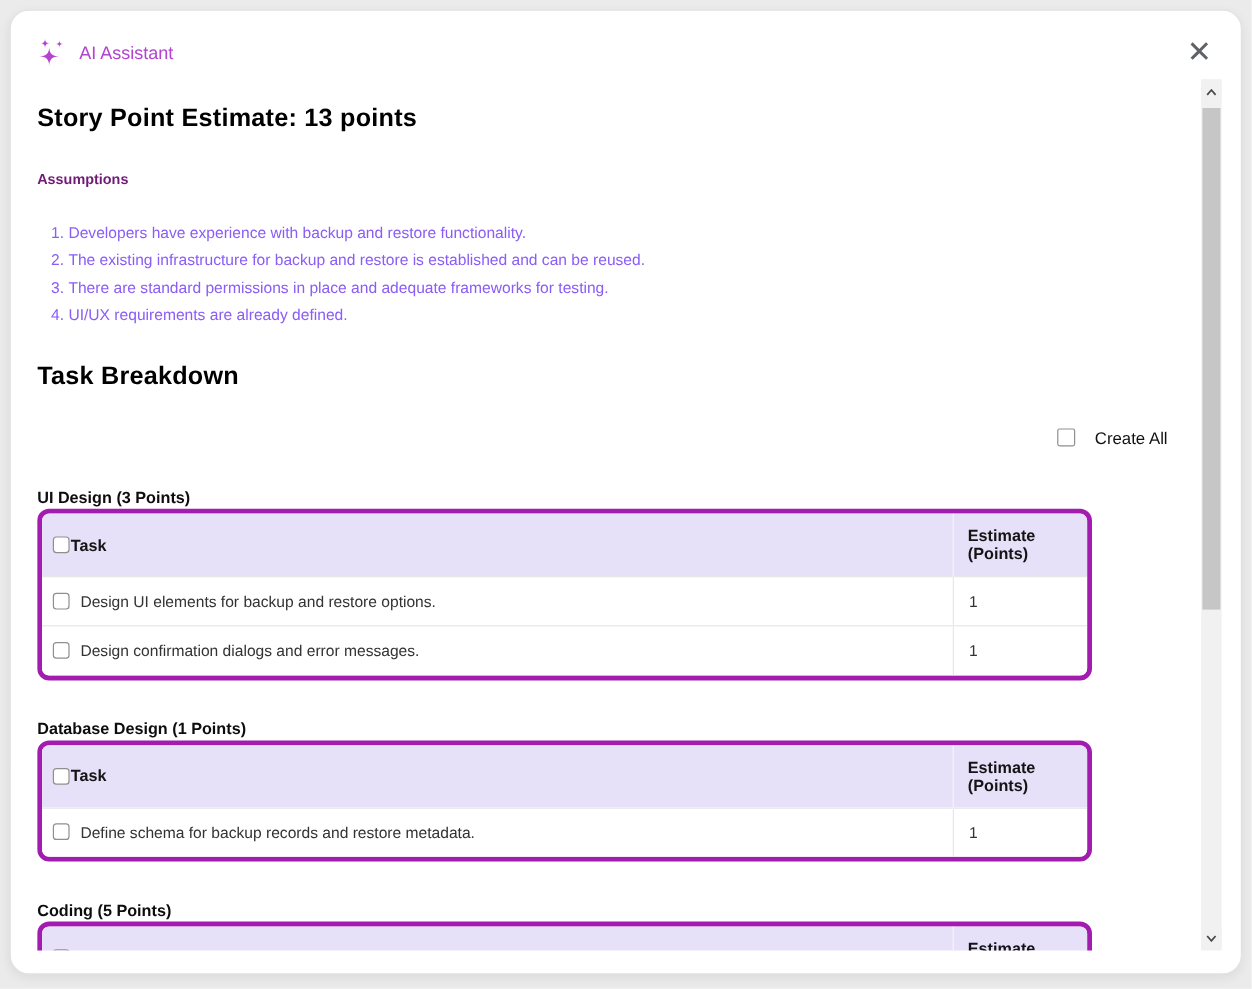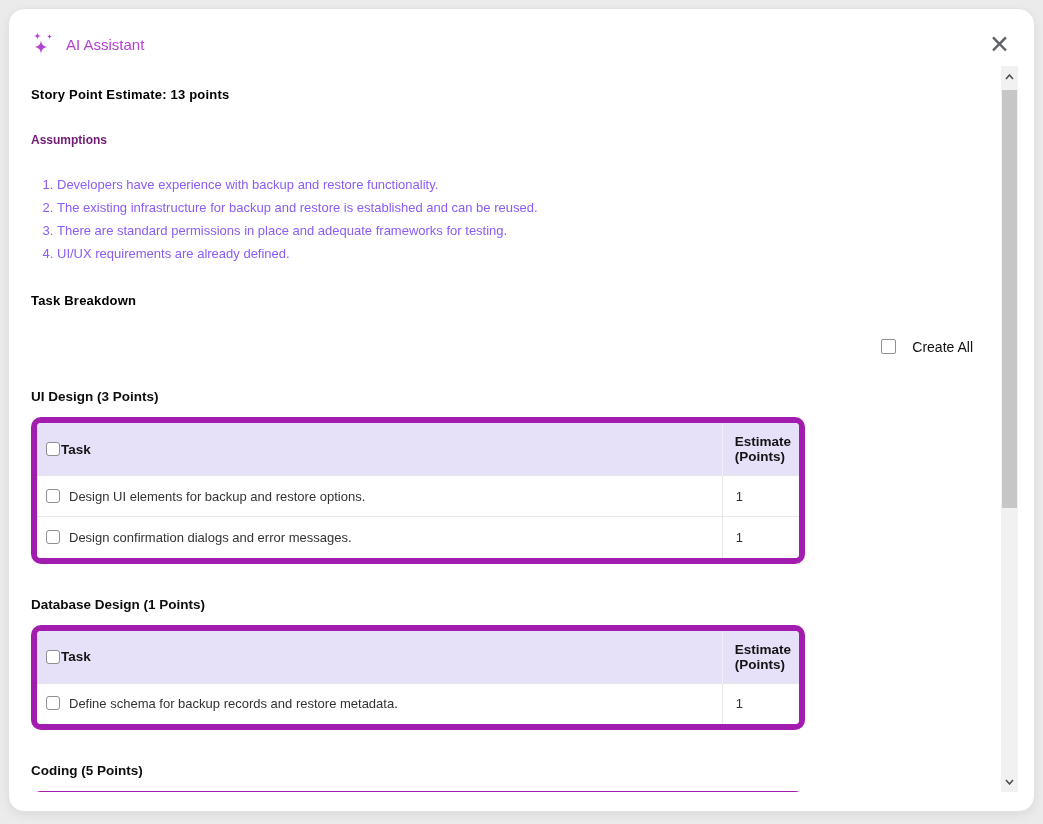--- a/index.html
+++ b/index.html
@@ -30,21 +30,21 @@
   .close-btn {
     background: none; border: none; padding: 0 4px; cursor: pointer;
     font-size: 25px; line-height: 1; color: #5f6368; font-weight: 300;
     font-family: "Liberation Sans", sans-serif;
   }
   .content {
     position: absolute; left: 22px; top: 57px;
     width: 950px; height: 726px;
     overflow: hidden;
   }
-  h1.big { font-size: 13px; font-weight: 700; color: #000; margin: 21px 0 0 0; letter-spacing: .2px; }
+  h1.big { font-size: 21px; font-weight: 700; color: #000; margin: 21px 0 0 0; letter-spacing: .2px; }
   h2.mid { font-size: 12px; font-weight: 700; color: #701a75; margin: 31px 0 0 0; }
   ol.assumptions {
     margin: 26px 0 0 0; padding: 0 0 0 26px;
     font-size: 13px; color: #8b5cf6; line-height: 23px;
   }
   h1.task-bd { margin-top: 28px; }
   .controls-row {
     display: flex; justify-content: flex-end; align-items: center;
     gap: 15px; margin-top: 23px; padding-right: 8px; height: 31px;
   }
@@ -58,22 +58,22 @@
   }
   .create-all input[type="checkbox"] { width: 15px; height: 15px; border-radius: 2px; }
   .btn-primary {
     background: #7c55f2; color: #fff; border: none; cursor: pointer;
     font-size: 11.5px; font-family: "Liberation Sans", sans-serif;
     padding: 9px 21px; border-radius: 16px;
   }
   .section-title { font-size: 13.5px; font-weight: 700; color: #0d0d0d; margin: 27px 0 0 0; }
   .section-title.gap { margin-top: 33px; }
   .table-wrap {
-    margin-top: 13px; width: 774px;
-    border: 6px solid #a21caf; border-radius: 10px;
+    margin-top: 2px; width: 879px;
+    border: 4px solid #a21caf; border-radius: 10px;
     overflow: hidden; background: #fff;
   }
   table.task-table { width: 100%; border-collapse: collapse; }
   .task-table th {
     background: #e6e0f8; text-align: left;
     font-size: 13.5px; font-weight: 700; color: #141414;
     padding: 11px 8px 11px 9px; height: 40px;
   }
   .task-table th.est-col { border-left: 1px solid #f3f0fb; padding-left: 12px; }
   .task-table td {

